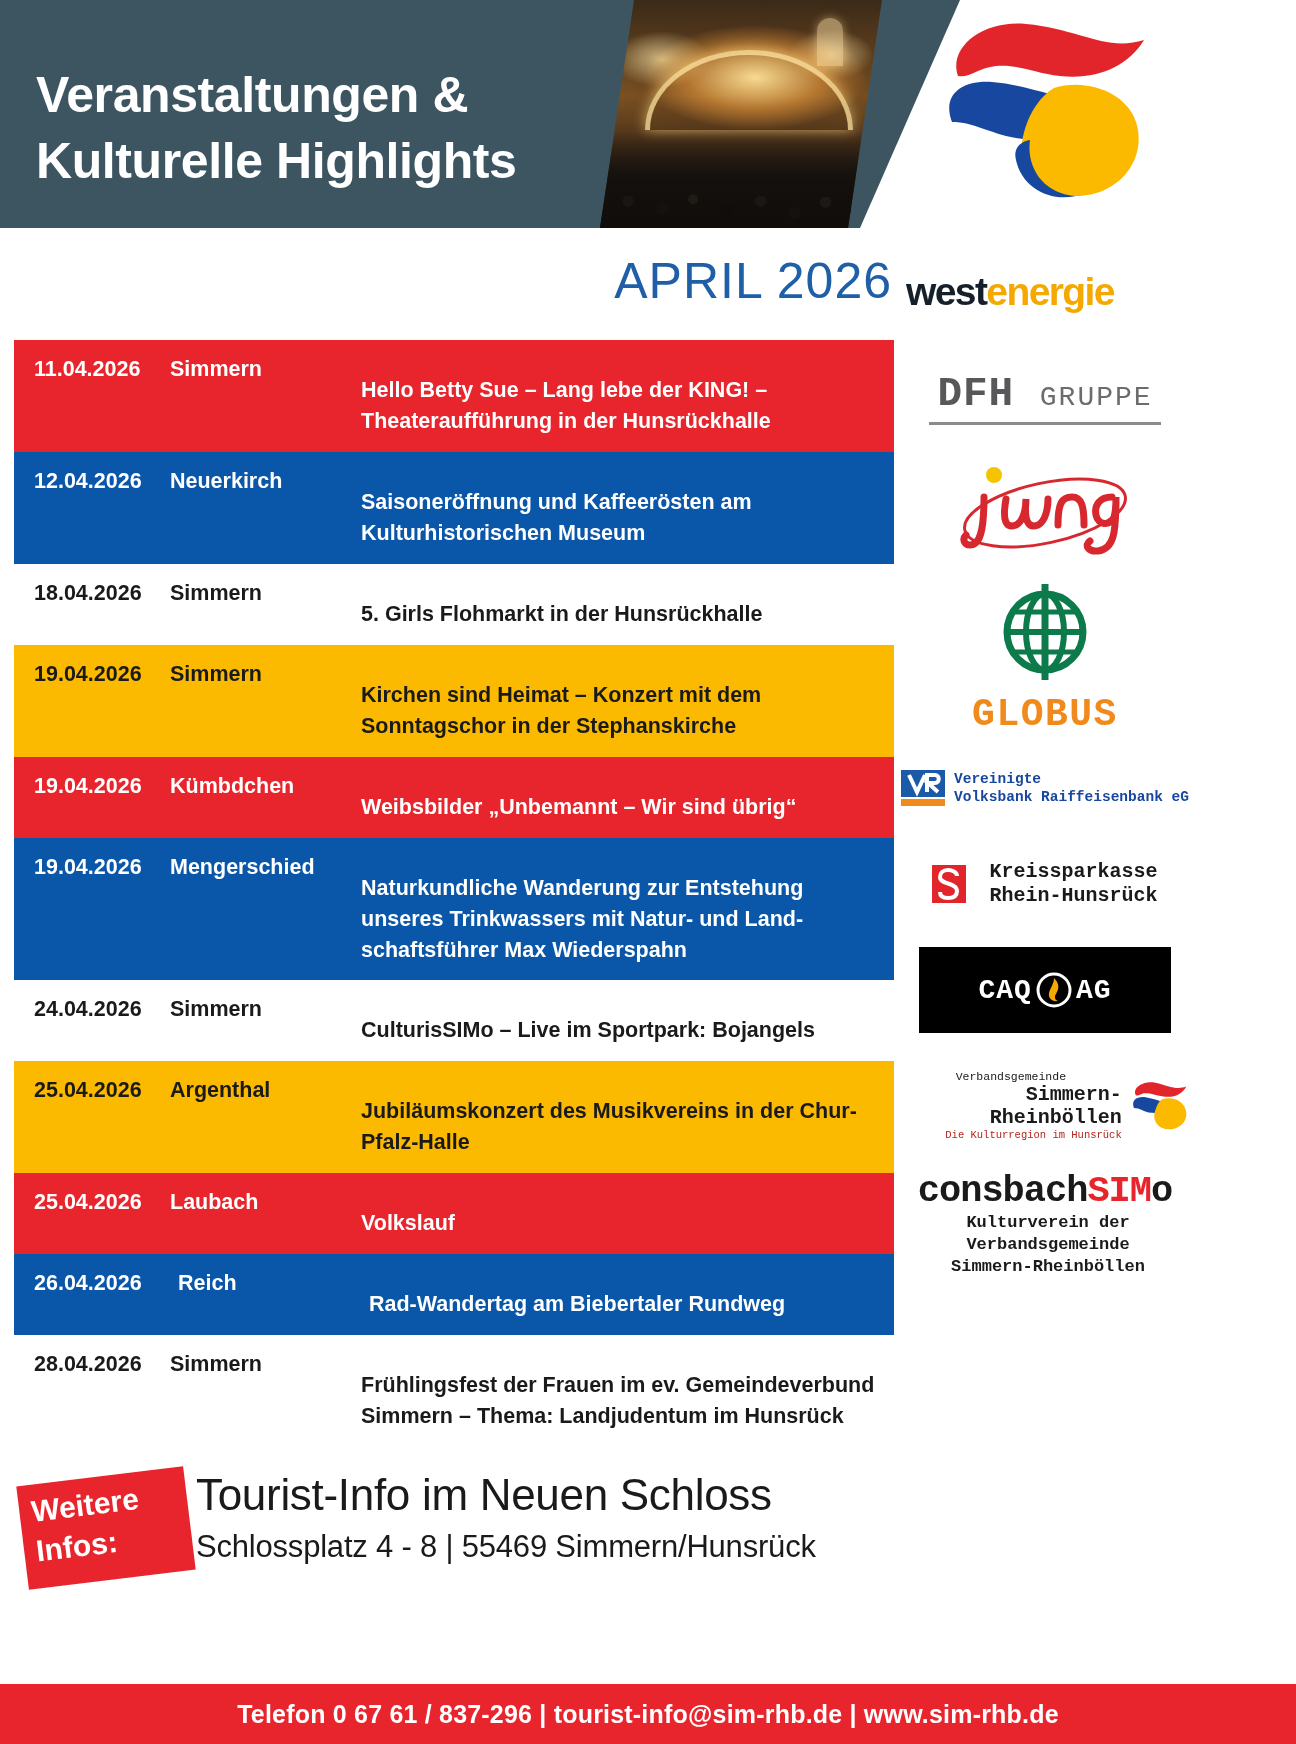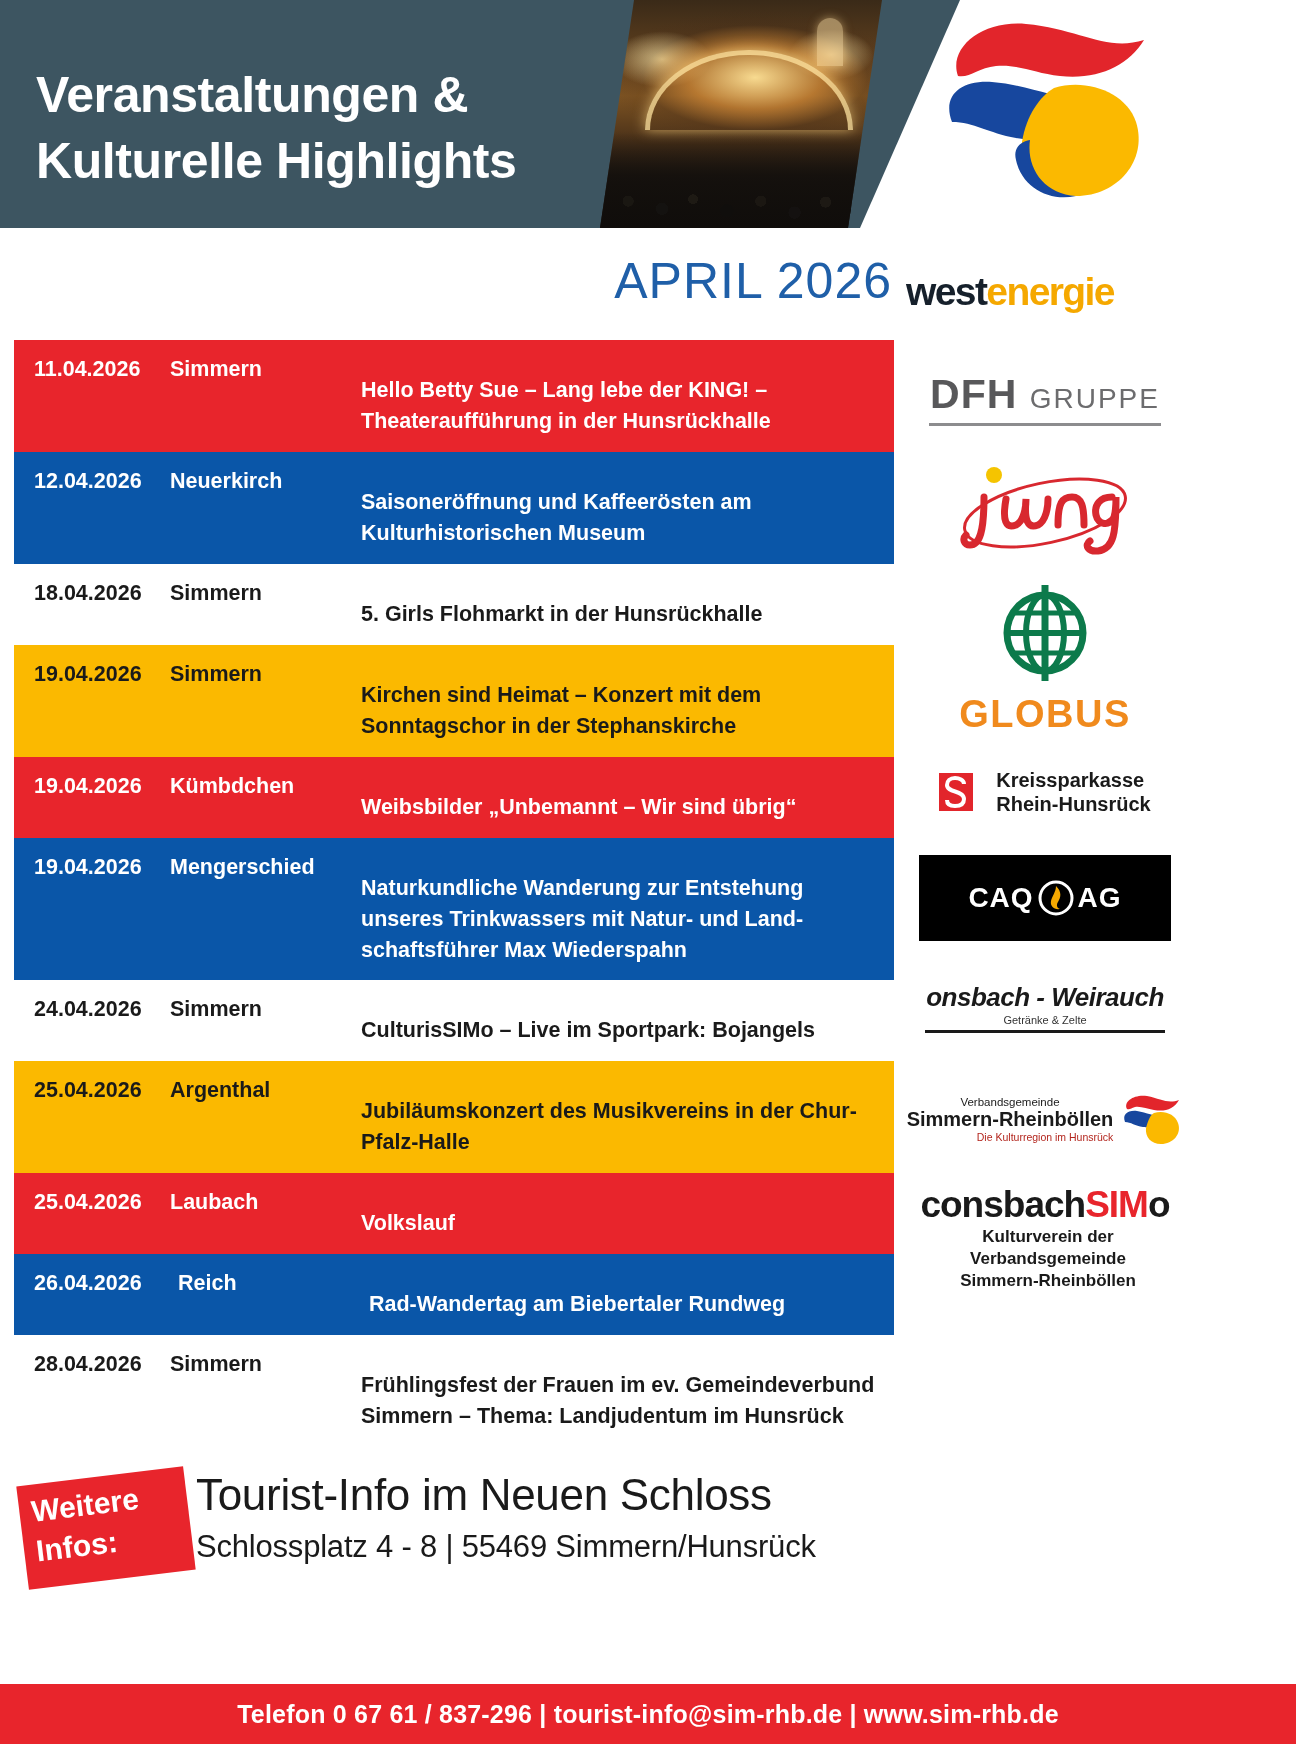--- a/index.html
+++ b/index.html
@@ -88,21 +88,21 @@
   .event-row .e-date{width:156px;flex:none;padding-left:20px;box-sizing:border-box;}
   .event-row .e-place{width:191px;flex:none;}
   .event-row .e-title{flex:1;padding-right:12px;margin-top:21px;}
   .r-red{background:#e8252c;color:#ffffff;}
   .r-blue{background:#0a56a8;color:#ffffff;}
   .r-yellow{background:#fbb900;color:#1a1a1a;}
   .r-white{background:#ffffff;color:#1a1a1a;}
   .indent-place{padding-left:8px;}
   
   .sponsors{position:absolute;left:900px;top:352px;width:290px;}
-  .sp{width:100%;display:flex;align-items:center;justify-content:center;}
+  .sp{width:100%;display:flex;align-items:center;justify-content:center;font-family:Liberation Mono, monospace;}
   .sp-dfh{height:92px;}
   .dfh-wrap{text-align:center;}
   .dfh-line1{font-size:41px;font-weight:bold;color:#58585a;letter-spacing:1px;}
   .dfh-line1 .gruppe{font-size:28px;font-weight:normal;letter-spacing:2px;color:#6c6c6e;}
   .dfh-rule{height:3px;background:#8c8c8e;margin-top:5px;width:232px;}
   .sp-jung{height:128px;}
   .sp-globus{height:170px;}
   .globus-word{font-size:38px;font-weight:bold;color:#f08a1d;letter-spacing:1.5px;text-align:center;margin-top:2px;}
   .sp-vb{height:92px;}
   .vb-text{font-size:14.5px;font-weight:bold;color:#17479e;line-height:1.25;}
@@ -262,20 +262,34 @@
         <ellipse cx="52" cy="54" rx="19" ry="38" fill="none" stroke="#0c7a4b" stroke-width="6"></ellipse>
         <line x1="14" y1="54" x2="90" y2="54" stroke="#0c7a4b" stroke-width="6"></line>
         <line x1="20" y1="34" x2="84" y2="34" stroke="#0c7a4b" stroke-width="5"></line>
         <line x1="20" y1="74" x2="84" y2="74" stroke="#0c7a4b" stroke-width="5"></line>
         <line x1="52" y1="6" x2="52" y2="102" stroke="#0c7a4b" stroke-width="7"></line>
       </svg>
       <div class="globus-word">GLOBUS</div>
     </div>
   </div>
 
+  <div class="sp sp-vb">
+    <div style="display:flex;align-items:center;gap:9px;">
+      <svg width="44" height="36" viewBox="0 0 44 36">
+        <rect x="0" y="0" width="44" height="27" fill="#1b5aa8"></rect>
+        <path d="M8 5 L16 22 L24 5" fill="none" stroke="#ffffff" stroke-width="4"></path>
+        <path d="M26 22 L26 5 L34 5 C39 5 39 13 34 13 L27 13 L37 22" fill="none" stroke="#ffffff" stroke-width="4"></path>
+        <rect x="0" y="29" width="44" height="7" fill="#f08a1d"></rect>
+      </svg>
+      <div class="vb-text">
+        <div>Vereinigte</div>
+        <div>Volksbank Raiffeisenbank eG</div>
+      </div>
+    </div>
+  </div>
 
   <div class="sp sp-ksk">
     <div style="display:flex;align-items:center;gap:23px;">
       <svg width="34" height="38" viewBox="0 0 34 38">
         <rect x="0" y="0" width="34" height="38" fill="#e2252b"></rect>
         <path d="M25 11 C25 7 20 5 16 5 C11 5 8 8 8 12 C8 20 25 17 25 26 C25 31 21 33 16 33 C11 33 8 31 8 27" fill="none" stroke="#ffffff" stroke-width="4"></path>
       </svg>
       <div class="ksk-text">
         <div>Kreissparkasse</div>
         <div>Rhein-Hunsrück</div>
@@ -287,27 +301,20 @@
     <div class="caq-box">
       <span class="caq-text">CAQ</span>
       <svg width="36" height="40" viewBox="0 0 36 40" style="margin:0 4px">
         <circle cx="18" cy="20" r="16" fill="none" stroke="#ffffff" stroke-width="3"></circle>
         <path d="M18 8 C24 14 23 19 20 24 C18 27 19 30 22 31 C16 32 12 28 13 23 C14 18 18 14 18 8 Z" fill="#f5a800"></path>
       </svg>
       <span class="caq-text">AG</span>
     </div>
   </div>
 
-  <div class="sp sp-onsbach">
-    <div style="text-align:center">
-      <div class="onsbach-word">onsbach - Weirauch</div>
-      <div class="onsbach-sub">Getränke &amp; Zelte</div>
-      <div class="onsbach-rule"></div>
-    </div>
-  </div>
 
   <div class="sp sp-vgsim">
     <div style="display:flex;align-items:center;gap:8px;">
       <div>
         <div class="vgsim-small">Verbandsgemeinde</div>
         <div class="vgsim-main">Simmern-Rheinböllen</div>
         <div class="vgsim-sub">Die Kulturregion im Hunsrück</div>
       </div>
       <svg width="62" height="52" viewBox="0 0 62 52">
         <path d="M6 16 C2 8 14 1 26 3 C40 6 47 11 58 7 C53 16 44 19 33 17 C26 16 20 13 14 14 C10 15 9 17 6 16 Z" fill="#e2252b"></path>

